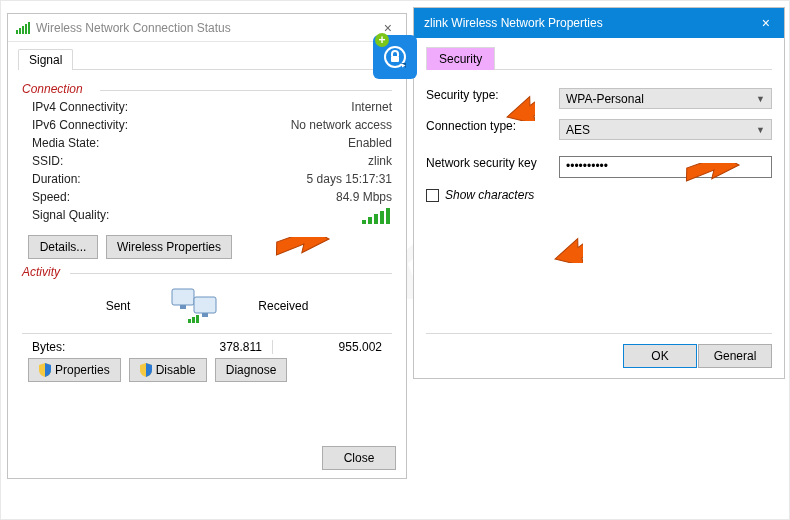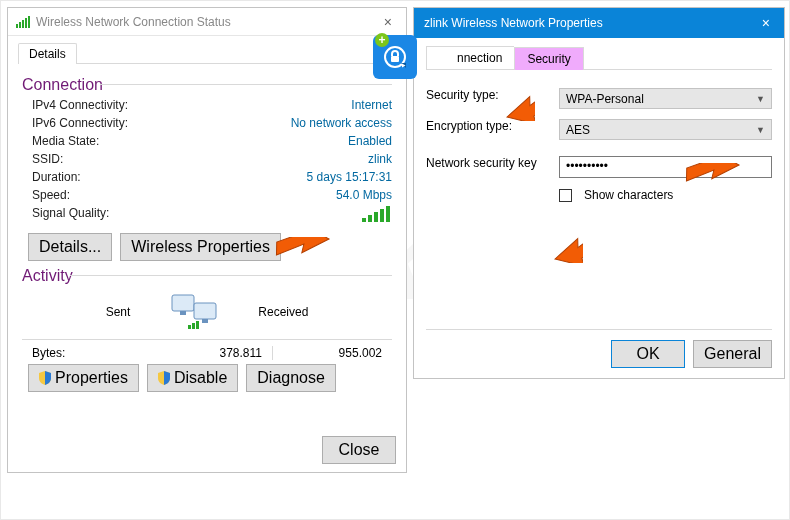--- a/index.html
+++ b/index.html
@@ -31,21 +31,21 @@
 
   .window {
     position: absolute;
     background: #fff;
     border: 1px solid #c3c3c3;
     z-index: 1;
   }
 
   
   .status-window {
-    left: 6px; top: 6px;
+    left: 6px; top: 12px;
     width: 400px; height: 466px;
   }
   .status-titlebar {
     height: 28px;
     background: #fff;
     border-bottom: 1px solid #e6e6e6;
     display: flex; align-items: center;
     padding: 0 8px;
     gap: 6px;
     color: #888;
@@ -79,62 +79,63 @@
   .tabline { border-bottom: 1px solid #d9d9d9; margin: 0 10px; }
 
   .body {
     padding: 6px 14px 10px 14px;
   }
 
   .fieldset {
     margin-top: 6px;
   }
   .legend {
-    font-size: 16px; color: #701a75;
+    font-size: 12px; color: #b91c1c;
     position: relative;
     margin-bottom: 2px;
+    font-style: italic;
   }
   .legend::after {
     content: "";
     position: absolute;
     left: 78px; right: 0; top: 8px;
     border-top: 1px solid #d9d9d9;
   }
   .legend.short::after { left: 48px; }
 
   .kv {
     display: flex;
     justify-content: space-between;
     padding: 2px 0 2px 10px;
     font-size: 12px;
     color: #222;
   }
   .kv .label { color: #222; }
-  .kv .value { color: #0369a1; }
+  .kv .value { color: #404040; }
 
   .bars {
     display: inline-block;
     width: 30px; height: 16px;
     position: relative;
   }
   .bars span {
     position:absolute; bottom:0; width:4px; background:#2aa82a;
   }
   .bars span:nth-child(1){left:0;height:4px;}
   .bars span:nth-child(2){left:6px;height:7px;}
   .bars span:nth-child(3){left:12px;height:10px;}
   .bars span:nth-child(4){left:18px;height:13px;}
   .bars span:nth-child(5){left:24px;height:16px;}
 
   .btnrow { display:flex; gap:8px; margin: 6px 0 4px 6px;}
   .winbtn {
     background: #e1e1e1;
     border: 1px solid #adadad;
     padding: 4px 10px;
-    font-size: 16px;
+    font-size: 12px;
     min-width: 70px;
     text-align: center;
   }
   .winbtn.icon { display:flex; align-items:center; gap:4px; justify-content:center;}
   .shield {
     width: 12px; height: 14px;
   }
 
   .activity {
     display: flex; align-items: center;
@@ -207,36 +208,36 @@
   .combo .caret { font-size: 9px; color:#555; }
   .textinput {
     flex:1;
     border: 1px solid #7a7a7a;
     background: #fff;
     height: 22px;
     padding: 2px 6px;
     font-size: 12px;
   }
   .checkbox-row {
-    margin-left: 133px;
-    display:flex; align-items:center; gap:12px;
+    display:flex; align-items:center; gap:6px;
     margin-top: 4px;
+    font-style: italic;
   }
   .checkbox {
     width: 13px; height: 13px;
     border: 1px solid #333;
     background: #fff;
   }
 
   .props-buttons {
     position:absolute;
     bottom: 10px; right: 12px; left: 12px;
     border-top: 1px solid #d9d9d9;
     padding-top: 10px;
-    display:flex; justify-content:flex-end; gap: 8px;
+    display:flex; justify-content:flex-end; gap: 1px;
   }
   .props-buttons .winbtn { min-width: 74px; }
   .props-buttons .winbtn.ok { border: 1px solid #0a84d8; }
 
   
   .lock-badge{
     position:absolute;
     left: 372px; top: 34px;
     width:44px; height:44px;
     border-radius: 6px;
@@ -281,21 +282,21 @@
             <rect x="9" y="2" width="2" height="10"></rect>
             <rect x="12" y="0" width="2" height="12"></rect>
           </g>
         </svg>
     </span>
     <span>Wireless Network Connection Status</span>
     <span class="close-x">×</span>
   </div>
 
   <div class="tabstrip">
-    <div class="tab active">Details</div>
+    <div class="tab active">Signal</div>
   </div>
   <div class="tabline"></div>
 
   <div class="body">
     <div class="fieldset">
       <div class="legend">Connection</div>
       <div class="kv">
           <span class="label">IPv4 Connectivity:</span>
           <span class="value">Internet</span>
         </div>
@@ -310,21 +311,21 @@
       <div class="kv">
           <span class="label">SSID:</span>
           <span class="value">zlink</span>
         </div>
       <div class="kv">
           <span class="label">Duration:</span>
           <span class="value">5 days 15:17:31</span>
         </div>
       <div class="kv">
           <span class="label">Speed:</span>
-          <span class="value">54.0 Mbps</span>
+          <span class="value">84.9 Mbps</span>
         </div>
       <div class="kv">
         <span class="label">Signal Quality:</span>
         <span class="value">
           <span class="bars"><span></span><span></span><span></span><span></span><span></span></span>
         </span>
       </div>
       <div class="btnrow">
         <div class="winbtn">Details...</div>
         <div class="winbtn">Wireless Properties</div>
@@ -383,34 +384,33 @@
   </div>
 </div>
 
 <div class="window props-window">
   <div class="win10-titlebar">
     <span>zlink Wireless Network Properties</span>
     <span class="x">×</span>
   </div>
   <div class="props-body">
     <div class="props-tabstrip">
-      <div class="tab left" style="padding-left:30px">nnection</div>
       <div class="tab active">Security</div>
     </div>
     <div class="props-tabline"></div>
 
     <div class="formrow">
       <label>Security type:</label>
       <div class="combo">
         <span>WPA-Personal</span>
         <span class="caret">▼</span>
       </div>
     </div>
     <div class="formrow">
-      <label>Encryption type:</label>
+      <label>Connection type:</label>
       <div class="combo">
         <span>AES</span>
         <span class="caret">▼</span>
       </div>
     </div>
     <div class="formrow" style="margin-top:16px">
       <label>Network security key</label>
       <div class="textinput">••••••••••</div>
     </div>
     <div class="checkbox-row">

